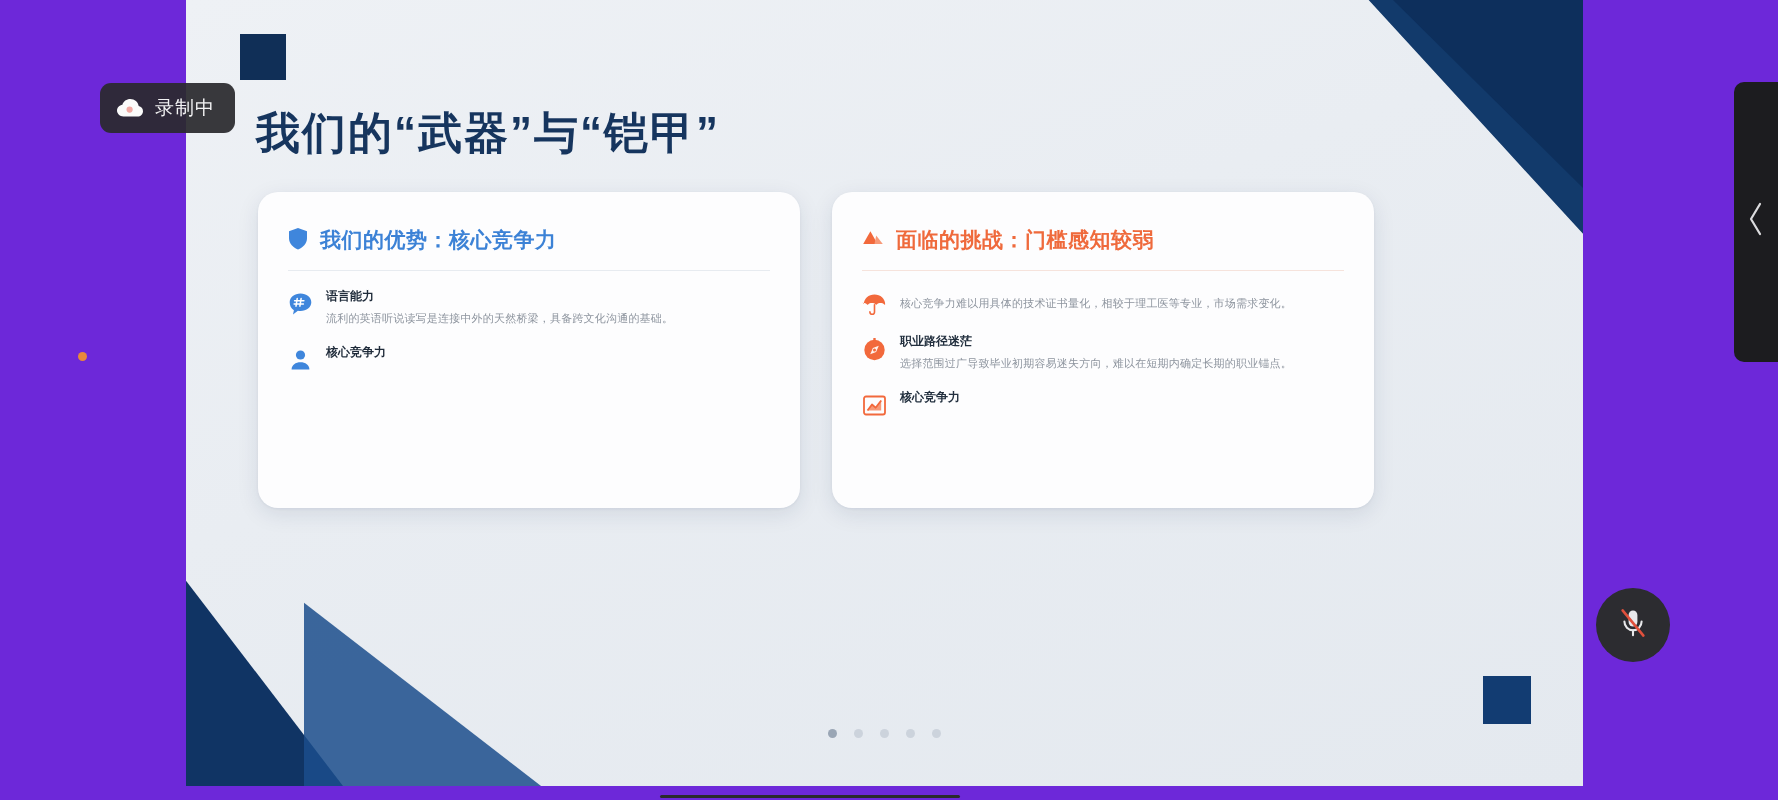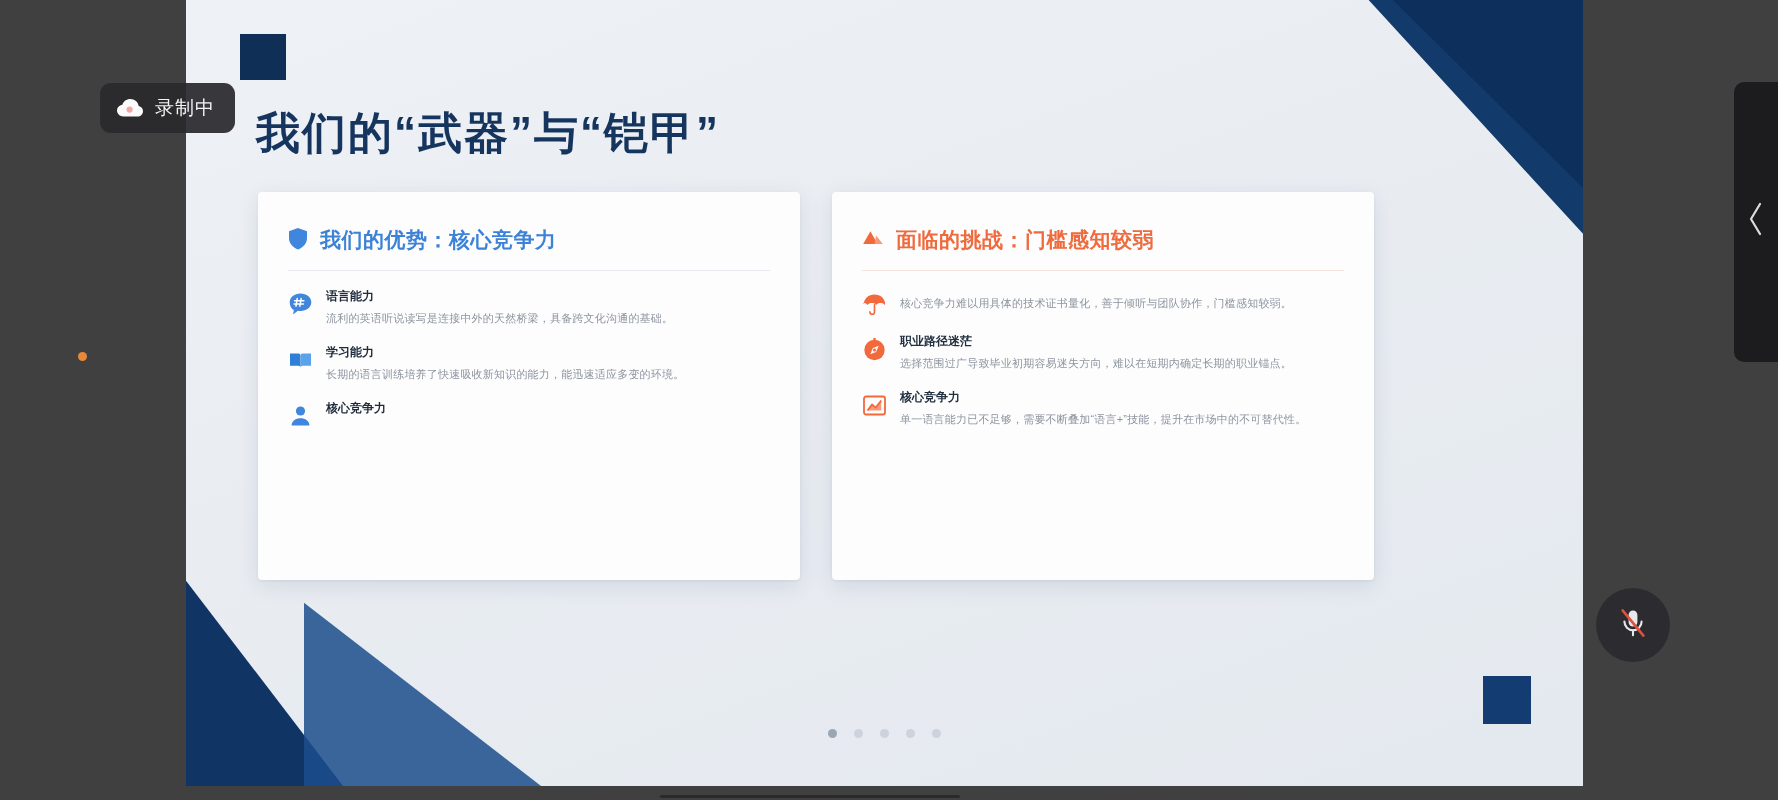--- a/index.html
+++ b/index.html
@@ -2,21 +2,21 @@
 <html><head>
 <meta charset="utf-8">
 <style>
   * { box-sizing: border-box; margin: 0; padding: 0; }
   html, body {
     width: 1778px; height: 800px;
     background: #0b0b0d;
     font-family: "Liberation Sans", "DejaVu Sans", sans-serif;
     overflow: hidden;
   }
-  .stage { position: relative; width: 1778px; height: 800px; background: #404040; text-decoration: underline; }
+  .stage { position: relative; width: 1778px; height: 800px; background: #6d28d9; text-decoration: underline; }
 
   
   .slide {
     position: absolute; left: 186px; top: 0; width: 1397px; height: 786px;
     background: linear-gradient(160deg,#eef1f5 0%, #e9edf2 42%, #e4e9ef 100%);
     overflow: hidden;
   }
   
   .deco { position: absolute; }
   .deco-tr {
@@ -48,21 +48,21 @@
 
   
   .slide-title {
     position: absolute; left: 70px; top: 104px;
     font-size: 44px; font-weight: 700; letter-spacing: 2px;
     color: #16355e;
   }
 
   .cards { position: absolute; left: 72px; top: 192px; display: flex; gap: 32px; }
   .card {
-    width: 542px; height: 388px; border-radius: 4px;
+    width: 542px; height: 316px; border-radius: 20px;
     background: #fdfdfe;
     box-shadow: 0 6px 22px rgba(20,40,80,.10), 0 1px 3px rgba(20,40,80,.06);
     padding: 34px 30px 20px 30px;
   }
   .card-head { display: flex; align-items: center; gap: 12px; padding-bottom: 16px; }
   .card-head-text { font-size: 21px; font-weight: 700; letter-spacing: .5px; }
   .card.blue .card-head-text { color: #3c82d6; }
   .card.orange .card-head-text { color: #ef6a3c; }
   .card-rule { height: 1px; background: #e7ebf0; margin-bottom: 18px; }
   .card.orange .card-rule { background: #f6e3dc; }
@@ -148,32 +148,20 @@
                 <path d="M12.5 1.5c6 0 10.8 3.9 10.8 8.8s-4.8 8.8-10.8 8.8a14 14 0 0 1-2.6-.25L5 22.5l.9-4.3C3.2 16.6 1.7 13.9 1.7 10.3 1.7 5.4 6.5 1.5 12.5 1.5Z" fill="#3f86dc"></path>
                 <path d="M9.2 6.6 8 14.2M13.1 6.6 11.9 14.2M6.6 8.8h9.3M6.1 12h9.3" stroke="#fff" stroke-width="1.5" stroke-linecap="round"></path>
               </svg>
           </span>
           <div class="item-body">
             <div class="item-title">语言能力</div>
             <div class="item-desc">流利的英语听说读写是连接中外的天然桥梁，具备跨文化沟通的基础。</div>
           </div>
         </div>
 
-        <div class="item">
-          <span class="item-ico">
-            <svg width="25" height="25" viewBox="0 0 25 25">
-                <path d="M2 5.5h8.5c1.1 0 2 .9 2 2v12c0-1-.9-1.8-2-1.8H2Z" fill="#2f7fd6"></path>
-                <path d="M23 5.5h-8.5c-1.1 0-2 .9-2 2v12c0-1 .9-1.8 2-1.8H23Z" fill="#5aa3ea"></path>
-              </svg>
-          </span>
-          <div class="item-body">
-            <div class="item-title">学习能力</div>
-            <div class="item-desc">长期的语言训练培养了快速吸收新知识的能力，能迅速适应多变的环境。</div>
-          </div>
-        </div>
 
         <div class="item">
           <span class="item-ico">
             <svg width="25" height="25" viewBox="0 0 25 25">
                 <circle cx="12.5" cy="7" r="4.6" fill="#3f86dc"></circle>
                 <path d="M3.6 21.5c0-4.6 4-7.2 8.9-7.2s8.9 2.6 8.9 7.2Z" fill="#3f86dc"></path>
               </svg>
           </span>
           <div class="item-body">
             <div class="item-title">核心竞争力</div>
@@ -194,21 +182,21 @@
         <div class="card-rule"></div>
 
         <div class="item">
           <span class="item-ico">
             <svg width="25" height="25" viewBox="0 0 25 25">
                 <path d="M1.8 12.2C1.8 6.6 6.6 2.4 12.5 2.4S23.2 6.6 23.2 12.2c0 .5-.6.6-.9.3-1-.9-2.4-1.4-3.8-1.4s-2.8.5-3.8 1.4c-.3.3-.7.3-1 0-1-.9-2.4-1.4-3.8-1.4s-2.8.5-3.8 1.4c-.3.3-.7.3-1 0-1-.9-2.4-1.4-3.8-1.4-.3 0-.5-.2-.5-.9Z" fill="#f2693c"></path>
                 <path d="M12.5 12.8v7.1c0 1.3-1 2.3-2.3 2.3s-2.3-1-2.3-2.3" stroke="#f2693c" stroke-width="1.6" fill="none" stroke-linecap="round"></path>
               </svg>
           </span>
           <div class="item-body">
-            <div class="item-desc">核心竞争力难以用具体的技术证书量化，善于倾听与团队协作，门槛感知较弱。</div>
+            <div class="item-desc">核心竞争力难以用具体的技术证书量化，相较于理工医等专业，市场需求变化。</div>
           </div>
         </div>
 
         <div class="item">
           <span class="item-ico">
             <svg width="25" height="25" viewBox="0 0 25 25">
                 <circle cx="12.5" cy="13" r="10.2" fill="#f2693c"></circle>
                 <path d="M16.8 8.7 10.9 11 8.2 17.3 14.1 15Z" fill="#fff" opacity=".92"></path>
                 <circle cx="12.5" cy="13" r="1.5" fill="#f2693c"></circle>
                 <rect x="11.3" y="1" width="2.4" height="2.6" rx=".6" fill="#f2693c"></rect>
@@ -223,21 +211,20 @@
         <div class="item">
           <span class="item-ico">
             <svg width="25" height="25" viewBox="0 0 25 25">
                 <rect x="2" y="3.5" width="21" height="18" rx="2" fill="none" stroke="#f2693c" stroke-width="1.8"></rect>
                 <path d="M5.5 17.5 10 11.5l3.6 3.2 5.6-7.2v10.0Z" fill="#f79a79"></path>
                 <path d="M5.5 17.5 10 11.5l3.6 3.2 5.6-7.2" stroke="#f2693c" stroke-width="1.8" fill="none" stroke-linejoin="round"></path>
               </svg>
           </span>
           <div class="item-body">
             <div class="item-title">核心竞争力</div>
-            <div class="item-desc">单一语言能力已不足够，需要不断叠加“语言+”技能，提升在市场中的不可替代性。</div>
           </div>
         </div>
       </div>
     </div>
 
     <div class="dots">
       <span class="dot active"></span>
       <span class="dot"></span>
       <span class="dot"></span>
       <span class="dot"></span>

